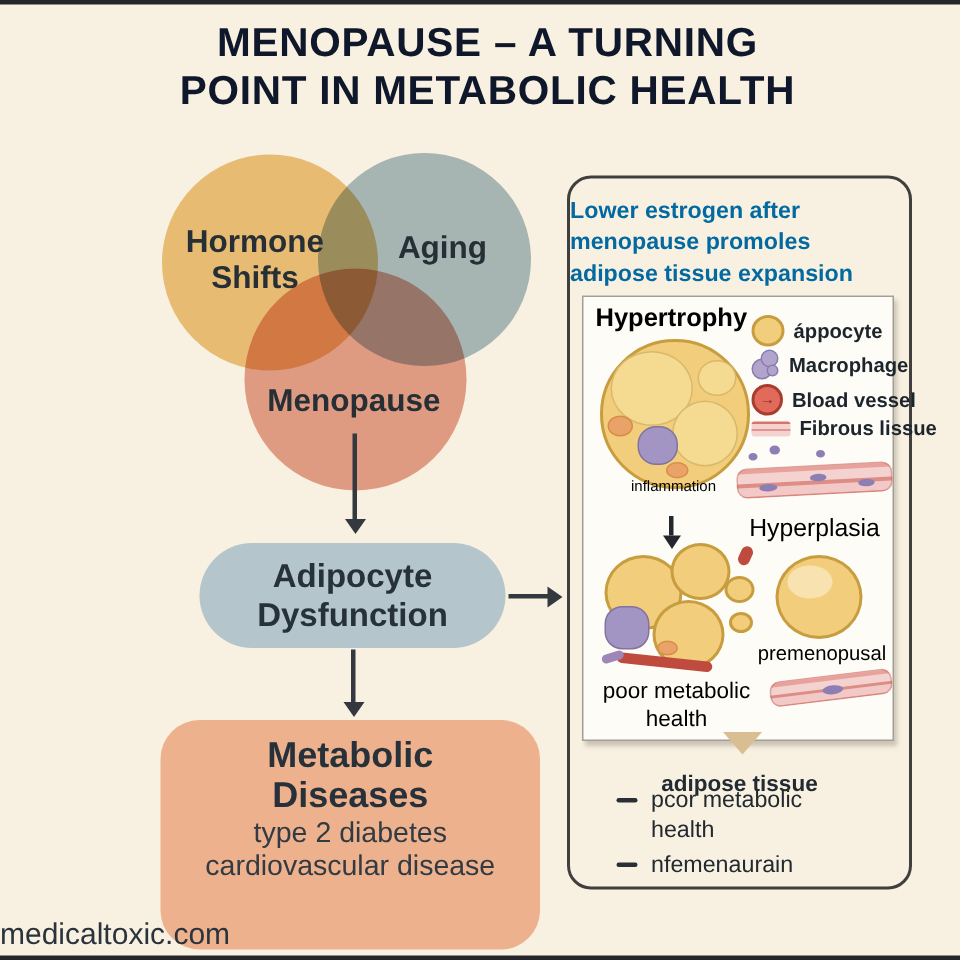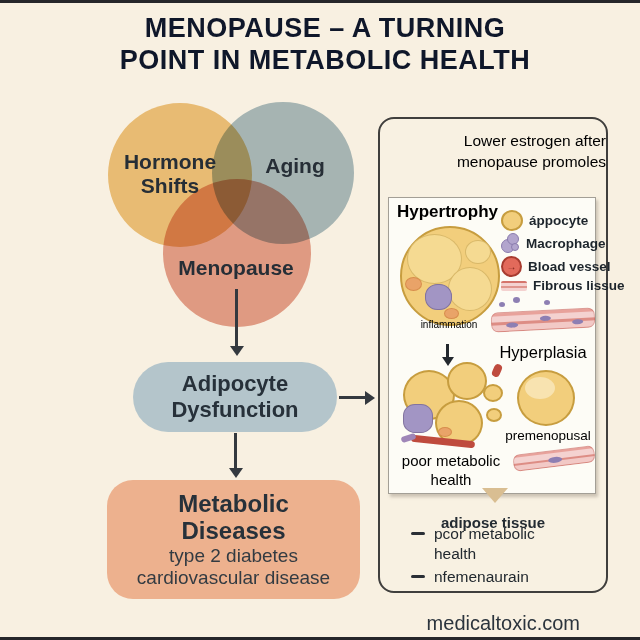--- a/index.html
+++ b/index.html
@@ -32,31 +32,31 @@
   .arrow-h::after{content:"";position:absolute;top:50%;right:-9px;transform:translateY(-50%);
     width:0;height:0;border:7px solid transparent;border-right:0;border-left:10px solid #34393f;}
   .a3{left:339px;top:396px;width:27px;}
   .mini{left:57px;top:146px;height:13px;background:#23282e;}
   .mini::after{border-width:6px;border-top-width:9px;bottom:-9px;border-top-color:#23282e;}
 
   
   .flowbox{position:absolute;text-align:center;font-weight:700;color:#27313a;box-sizing:border-box;}
   .adipocyte{left:133px;top:362px;width:204px;height:70px;background:#b4c5cb;border-radius:35px;
     font-size:22px;line-height:1.2;display:flex;flex-direction:column;justify-content:center;}
-  .metabolic{left:107px;top:480px;width:253px;height:119px;background:#edb18e;border-radius:26px;padding-top:11px;}
+  .metabolic{left:107px;top:480px;width:253px;height:153px;background:#edb18e;border-radius:26px;padding-top:11px;}
   .bold-line{font-size:24px;line-height:1.12;font-weight:700;}
   .sub-line{font-size:19px;line-height:1.18;font-weight:400;color:#333b42;}
 
-  .footer{position:absolute;left:0;top:612px;width:580px;text-align:right;font-size:20px;color:#2b343d;}
+  .footer{position:absolute;left:0;top:612px;width:580px;text-align:left;font-size:20px;color:#2b343d;}
 
   
   .panel{position:absolute;left:378px;top:117px;width:230px;height:476px;border:2.5px solid #403f3d;
     border-radius:16px;background:#f8f1e2;box-sizing:border-box;}
-  .panel-intro{position:absolute;left:0;top:12px;width:100%;text-align:right;
-    font-size:15.5px;line-height:1.34;color:#000000;font-weight:400;}
+  .panel-intro{position:absolute;left:0;top:12px;width:100%;text-align:left;
+    font-size:15.5px;line-height:1.34;color:#0369a1;font-weight:700;}
 
   .whitebox{position:absolute;left:8px;top:78px;width:208px;height:297px;background:#fdfcf6;
     border:1.5px solid #a39f96;box-shadow:2px 3px 3px rgba(120,110,95,.35);box-sizing:border-box;}
 
   .wb-label{position:absolute;color:#000000;}
   .hypertrophy{left:8px;top:4px;font-size:17px;font-weight:600;}
   .inflammation{left:0;top:121px;width:120px;text-align:center;font-size:10px;}
   .hyperplasia{left:100px;top:145px;width:108px;text-align:center;font-size:16.5px;font-weight:500;}
   .premeno{left:110px;top:230px;width:98px;text-align:center;font-size:13.5px;}
   .poorhealth{left:2px;top:253px;width:120px;text-align:center;font-size:15px;line-height:1.28;}
@@ -136,20 +136,21 @@
     <div class="bold-line">Metabolic</div>
     <div class="bold-line">Diseases</div>
     <div class="sub-line">type 2 diabetes</div>
     <div class="sub-line">cardiovascular disease</div>
   </div>
 
   <div class="panel">
     <div class="panel-intro">
       <div>Lower estrogen after</div>
       <div>menopause promoles</div>
+      <div>adipose tissue expansion</div>
     </div>
 
     <div class="whitebox">
       <div class="wb-label hypertrophy">Hypertrophy</div>
 
       <div class="cellc big-cell">
         <div class="lobe" style="left:5px;top:6px;width:55px;height:50px;"></div>
         <div class="lobe" style="left:63px;top:12px;width:26px;height:24px;"></div>
         <div class="lobe" style="left:46px;top:39px;width:44px;height:44px;"></div>
         <div class="purple" style="left:23px;top:56px;width:27px;height:26px;"></div>

